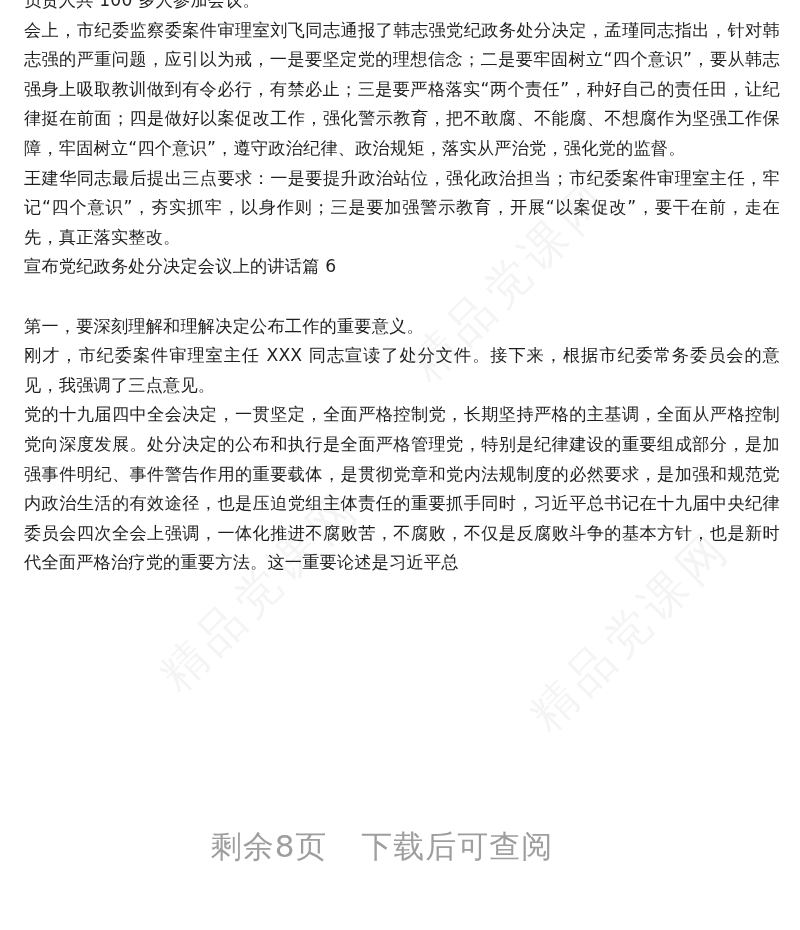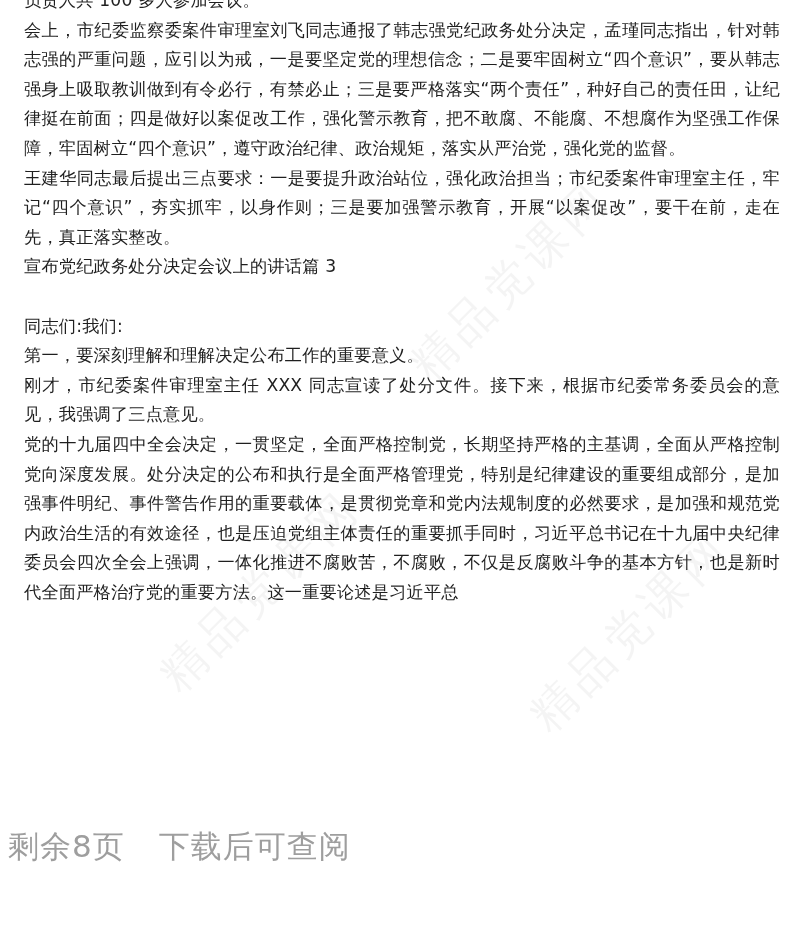--- a/index.html
+++ b/index.html
@@ -18,44 +18,42 @@
   .content .blank { height: 29.6px; }
   .watermark {
     position: absolute; font-size: 46px; color: rgba(0,0,0,0.045);
     transform: rotate(-45deg); white-space: nowrap; pointer-events: none;
     font-family: "DejaVu Sans", sans-serif; letter-spacing: 6px;
   }
   .wm1 { left: 380px; top: 250px; }
   .wm2 { left: 130px; top: 560px; }
   .wm3 { left: 500px; top: 600px; }
   .more-banner {
-    position: absolute; left: 0; top: 826px; width: 764px; 
+    position: absolute; left: 0; top: 826px; width: 764px; text-align: center;
     font-family: "DejaVu Sans", sans-serif; font-size: 31px; color: #9e9e9e;
     letter-spacing: 1px;
-    margin-left: 8px;
   }
   .more-banner span { display: inline-block; }
   .more-banner .gap { width: 34px; }
 </style>
 </head>
 <body>
 
 <div class="page">
 
   <div class="watermark wm1">精品党课网</div>
   <div class="watermark wm2">精品党课网</div>
   <div class="watermark wm3">精品党课网</div>
 
   <div class="content">
     <p>负责人共 100 多人参加会议。</p>
     <p>会上，市纪委监察委案件审理室刘飞同志通报了韩志强党纪政务处分决定，孟瑾同志指出，针对韩志强的严重问题，应引以为戒，一是要坚定党的理想信念；二是要牢固树立“四个意识”，要从韩志强身上吸取教训做到有令必行，有禁必止；三是要严格落实“两个责任”，种好自己的责任田，让纪律挺在前面；四是做好以案促改工作，强化警示教育，把不敢腐、不能腐、不想腐作为坚强工作保障，牢固树立“四个意识”，遵守政治纪律、政治规矩，落实从严治党，强化党的监督。</p>
     <p>王建华同志最后提出三点要求：一是要提升政治站位，强化政治担当；市纪委案件审理室主任，牢记“四个意识”，夯实抓牢，以身作则；三是要加强警示教育，开展“以案促改”，要干在前，走在先，真正落实整改。</p>
-    <p>宣布党纪政务处分决定会议上的讲话篇 3</p>
+    <p>宣布党纪政务处分决定会议上的讲话篇 6</p>
     <p class="blank"></p>
-    <p>同志们:我们:</p>
     <p>第一，要深刻理解和理解决定公布工作的重要意义。</p>
     <p>刚才，市纪委案件审理室主任 XXX 同志宣读了处分文件。接下来，根据市纪委常务委员会的意见，我强调了三点意见。</p>
     <p>党的十九届四中全会决定，一贯坚定，全面严格控制党，长期坚持严格的主基调，全面从严格控制党向深度发展。处分决定的公布和执行是全面严格管理党，特别是纪律建设的重要组成部分，是加强事件明纪、事件警告作用的重要载体，是贯彻党章和党内法规制度的必然要求，是加强和规范党内政治生活的有效途径，也是压迫党组主体责任的重要抓手同时，习近平总书记在十九届中央纪律委员会四次全会上强调，一体化推进不腐败苦，不腐败，不仅是反腐败斗争的基本方针，也是新时代全面严格治疗党的重要方法。这一重要论述是习近平总</p>
   </div>
 
   <div class="more-banner">
     <span>剩余8页</span><span class="gap"></span><span>下载后可查阅</span>
   </div>
 
 </div>

